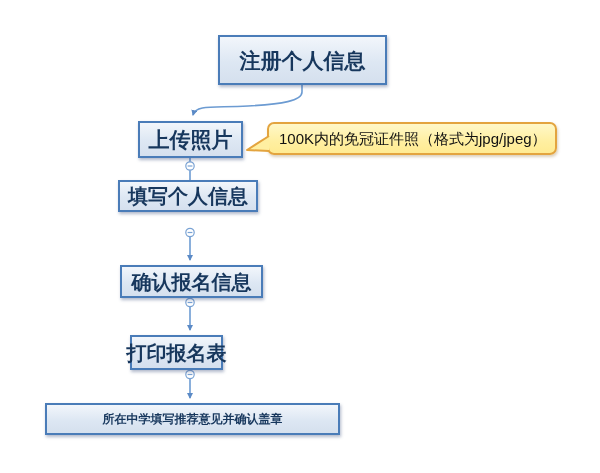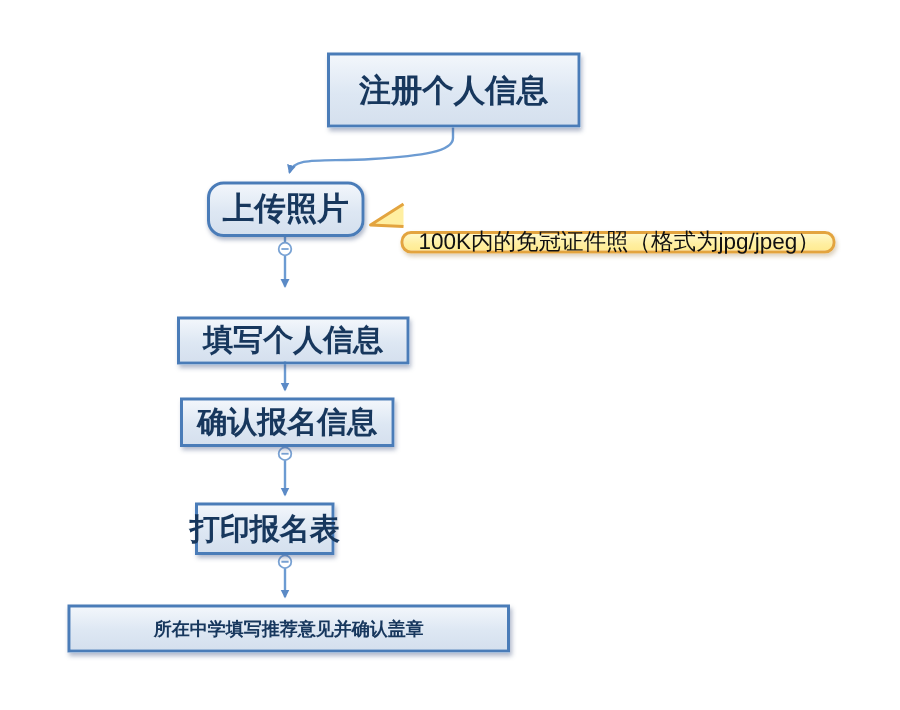--- a/index.html
+++ b/index.html
@@ -62,28 +62,28 @@
       <line x1="187.6" y1="302.5" x2="192.4" y2="302.5" stroke="#7aa3d4" stroke-width="1.2"></line>
     </g>
     <g>
       <circle cx="190" cy="374.5" r="4.2" fill="#ffffff" stroke="#7aa3d4" stroke-width="1.2"></circle>
       <line x1="187.6" y1="374.5" x2="192.4" y2="374.5" stroke="#7aa3d4" stroke-width="1.2"></line>
     </g>
   </svg>
 
   <div class="node node--main" style="left:218px;top:35px;width:169px;height:50px;">注册个人信息</div>
 
-  <div class="node node--main" style="left:138px;top:121px;width:105px;height:37px;border-radius:11px;">上传照片</div>
+  <div class="node node--main" style="left:138px;top:121px;width:105px;height:37px;">上传照片</div>
 
-  <div class="node" style="left:118px;top:211px;width:155px;height:32px;">填写个人信息</div>
+  <div class="node" style="left:118px;top:180px;width:140px;height:32px;">填写个人信息</div>
 
   <div class="node" style="left:120px;top:265px;width:143px;height:33px;">确认报名信息</div>
 
   <div class="node" style="left:130px;top:335px;width:93px;height:35px;">打印报名表</div>
 
   <div class="node node--wide" style="left:45px;top:403px;width:295px;height:32px;">所在中学填写推荐意见并确认盖章</div>
 
-  <div class="callout-body" style="left:267px;top:122px;width:290px;height:15px;margin-top:32px;">100K内的免冠证件照（格式为jpg/jpeg）</div>
+  <div class="callout-body" style="left:267px;top:122px;width:290px;height:33px;">100K内的免冠证件照（格式为jpg/jpeg）</div>
   <svg class="callout-pointer" style="left:244px;top:122px;" width="27" height="34" viewBox="0 0 27 34">
     <path d="M25,14 L3,28 L25,29" fill="#ffefa1" stroke="#e3a43f" stroke-width="2" stroke-linejoin="round"></path>
   </svg>
 
 </div>
 
 </body></html>

